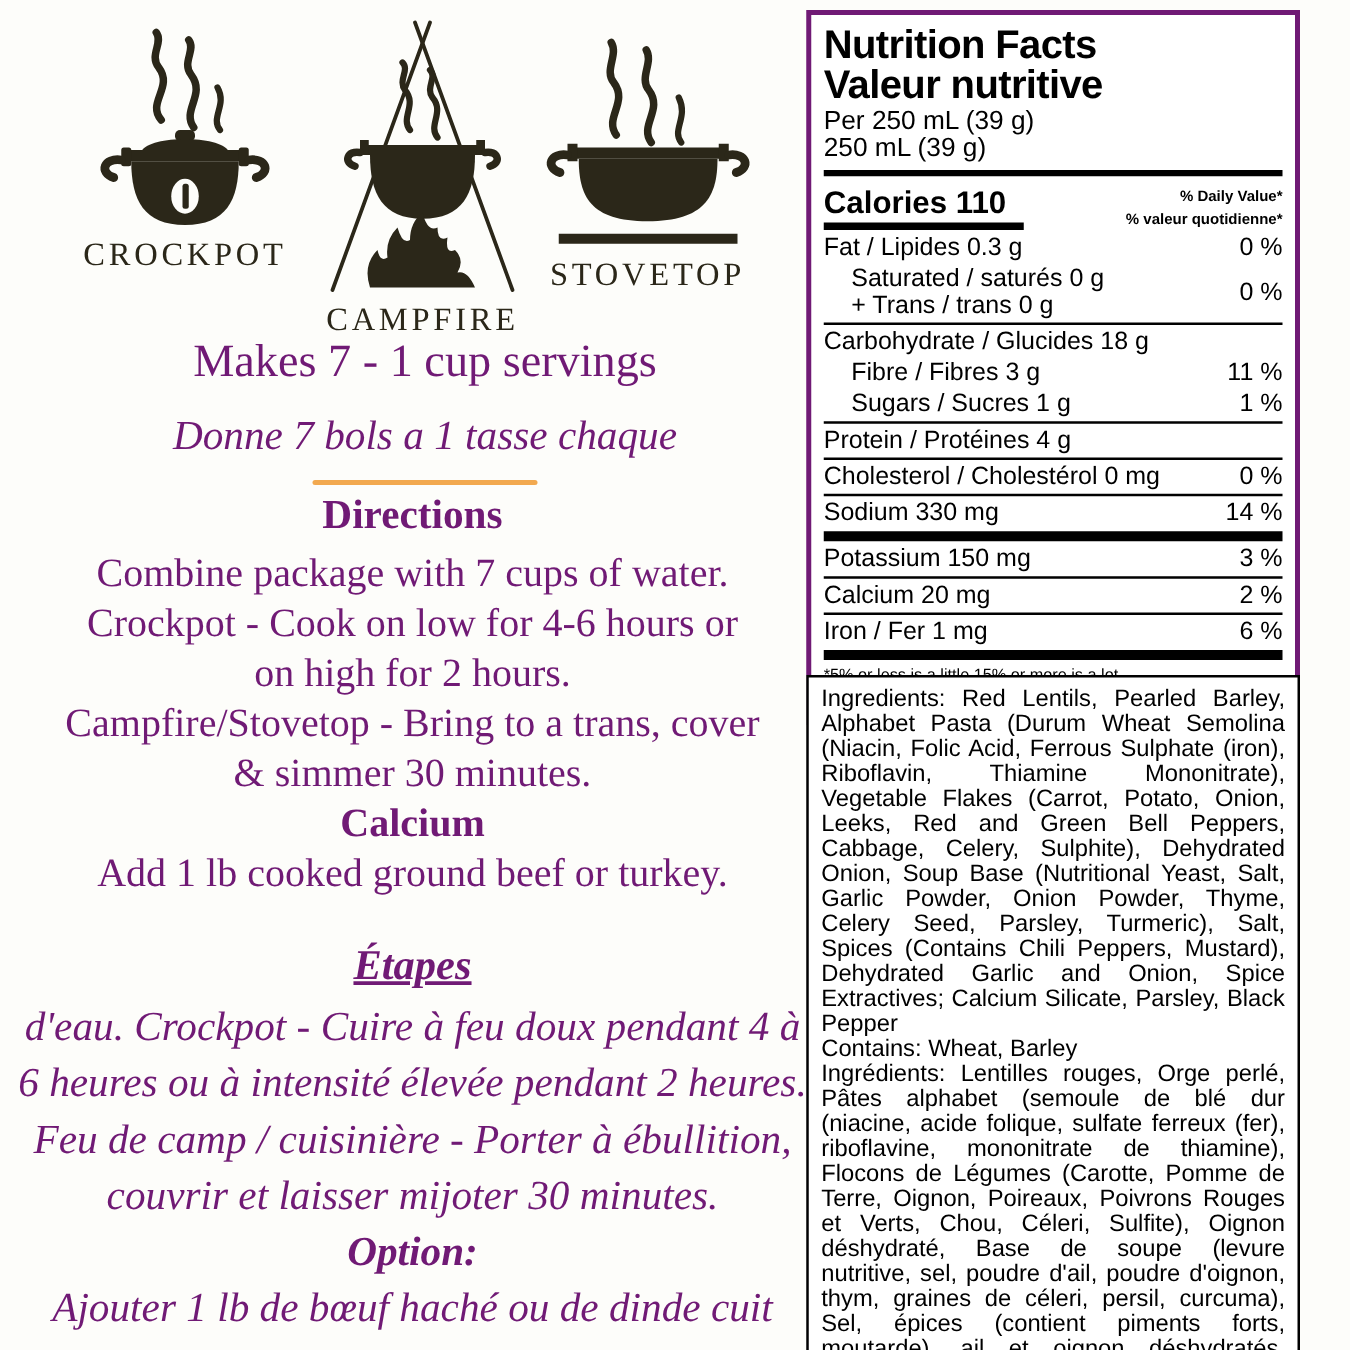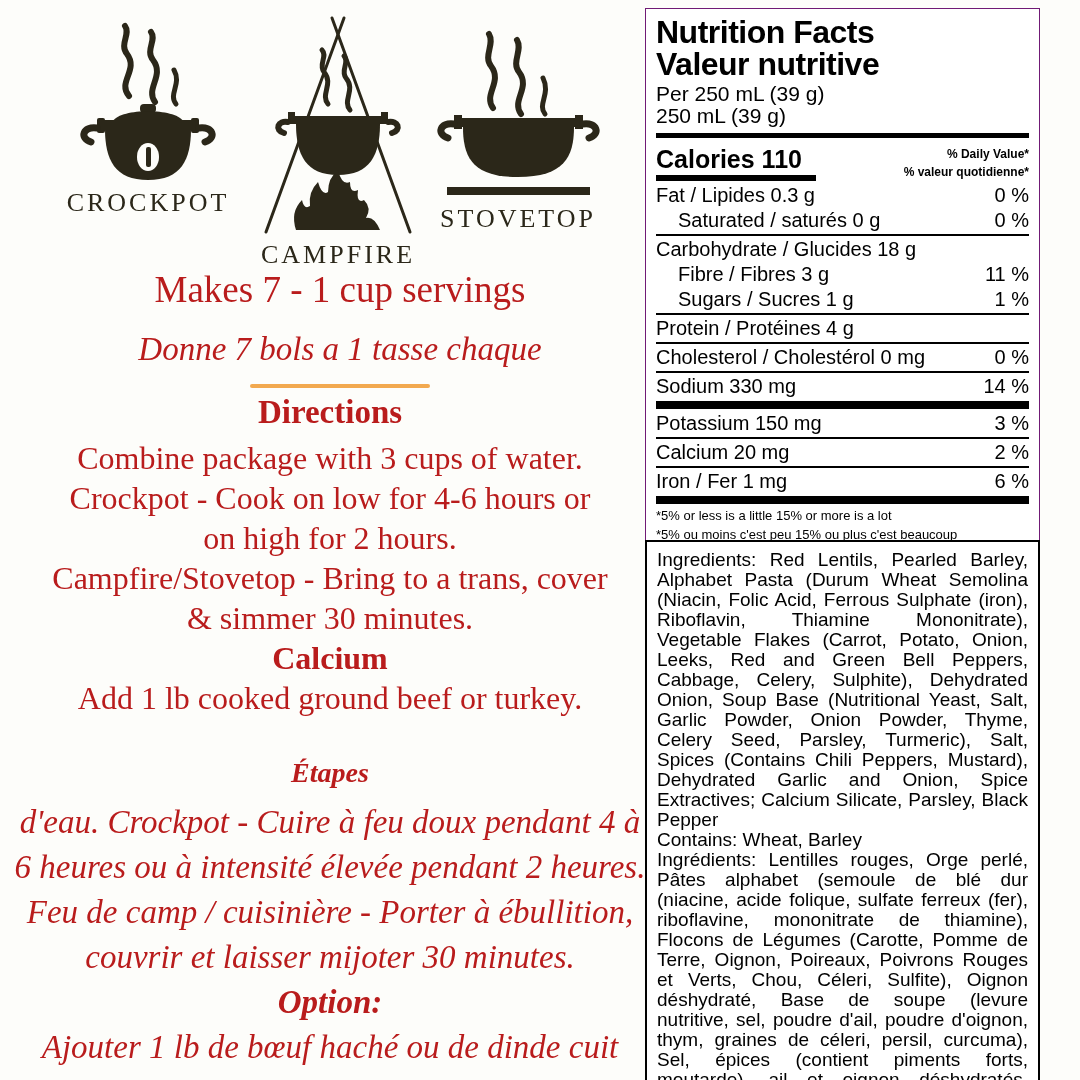--- a/index.html
+++ b/index.html
@@ -1,37 +1,37 @@
 <!DOCTYPE html>
 <html><head>
 <meta charset="utf-8">
 <style>
   html,body{margin:0;padding:0;width:1080px;height:1080px;overflow:hidden;
     background:#fdfdfa;font-family:"Liberation Sans",sans-serif;}
 
   
-  .serif{font-family:"Liberation Serif","DejaVu Serif",serif;color:#b91c1c;}
+  .serif{font-family:"Liberation Serif","DejaVu Serif",serif;color:#701a75;}
   .icon-col{position:absolute;text-align:center;color:#2b2719;}
   .icon-label{font-family:"Liberation Serif","DejaVu Serif",serif;font-size:26px;
     letter-spacing:3px;color:#2b2719;margin-top:2px;}
   .makes{position:absolute;left:20px;top:268px;width:640px;text-align:center;}
   .makes-en{font-size:37px;}
   .makes-fr{font-size:33px;font-style:italic;margin-top:20px;}
   .divider{width:180px;height:4px;margin:16px auto 0 auto;border-radius:2px;}
   .dirs{position:absolute;left:10px;top:392px;width:640px;text-align:center;
     font-size:32px;line-height:40px;}
   .dirs .hd{font-weight:bold;font-size:33px;margin-bottom:6px;}
   .dirs .opt{font-weight:bold;}
   .etapes{position:absolute;left:5px;top:750px;width:650px;text-align:center;
     font-style:italic;font-size:33px;line-height:45px;}
-  .etapes .hd{font-weight:bold;font-size:28px;margin-bottom:5px;}
+  .etapes .hd{font-weight:bold;font-size:34px;margin-bottom:5px;text-decoration:underline;}
   .etapes .opt{font-weight:bold;}
 
   
-  .nfp{position:absolute;left:645px;top:8px;width:395px;border:1px solid #701a75;
+  .nfp{position:absolute;left:645px;top:8px;width:395px;border:4px solid #701a75;
     background:#fff;color:#000;padding:7px 10px 8px 10px;box-sizing:border-box;}
   .nfp-title{font-size:32px;font-weight:bold;line-height:32px;letter-spacing:-.5px;}
   .nfp-serving{font-size:21px;line-height:22px;margin-top:3px;}
   .bar4{height:5px;background:#000;margin:6px 0 2px 0;}
   .cal-row{display:flex;justify-content:space-between;align-items:flex-end;
     padding:3px 0 2px 0;}
   .cal{font-size:25px;font-weight:bold;line-height:26px;display:inline-block;}
   .bar6{height:6px;background:#000;width:160px;margin-top:3px;}
   .dv{font-size:12px;font-weight:bold;text-align:right;line-height:18px;padding-top:2px;}
   .nrow{display:flex;justify-content:space-between;align-items:flex-start;
@@ -111,21 +111,21 @@
 </div>
 
 <div class="makes serif">
   <div class="makes-en">Makes 7 - 1 cup servings</div>
   <div class="makes-fr">Donne 7 bols a 1 tasse chaque</div>
   <div class="divider" style="background:#F2A94F;"></div>
 </div>
 
 <div class="dirs serif">
   <div class="hd">Directions</div>
-  <div>Combine package with 3 cups of water.</div>
+  <div>Combine package with 7 cups of water.</div>
   <div>Crockpot - Cook on low for 4-6 hours or</div>
   <div>on high for 2 hours.</div>
   <div>Campfire/Stovetop - Bring to a trans, cover</div>
   <div>&amp; simmer 30 minutes.</div>
   <div class="opt">Calcium</div>
   <div>Add 1 lb cooked ground beef or turkey.</div>
 </div>
 
 <div class="etapes serif">
   <div class="hd">Étapes</div>
@@ -155,20 +155,21 @@
     </div>
   </div>
 
   <div class="nrow">
     <div class="nl"><span class="b">Fat / Lipides</span><span> 0.3 g</span></div>
     <div class="np">0 %</div>
   </div>
   <div class="nrow vcenter">
     <div class="nl ind">
       <div>Saturated / saturés 0 g</div>
+      <div>+ Trans / trans 0 g</div>
     </div>
     <div class="np">0 %</div>
   </div>
   <div class="rule"></div>
 
   <div class="nrow">
     <div class="nl"><span class="b">Carbohydrate / Glucides</span><span> 18 g</span></div>
     <div class="np"></div>
   </div>
   <div class="nrow">

